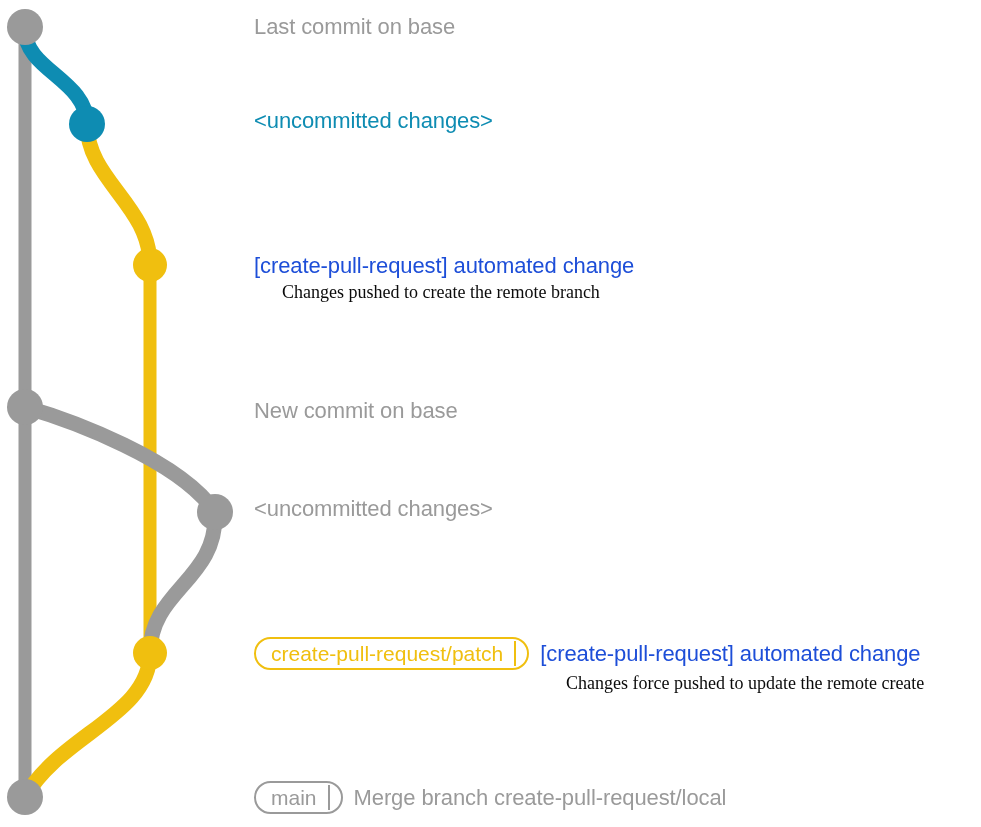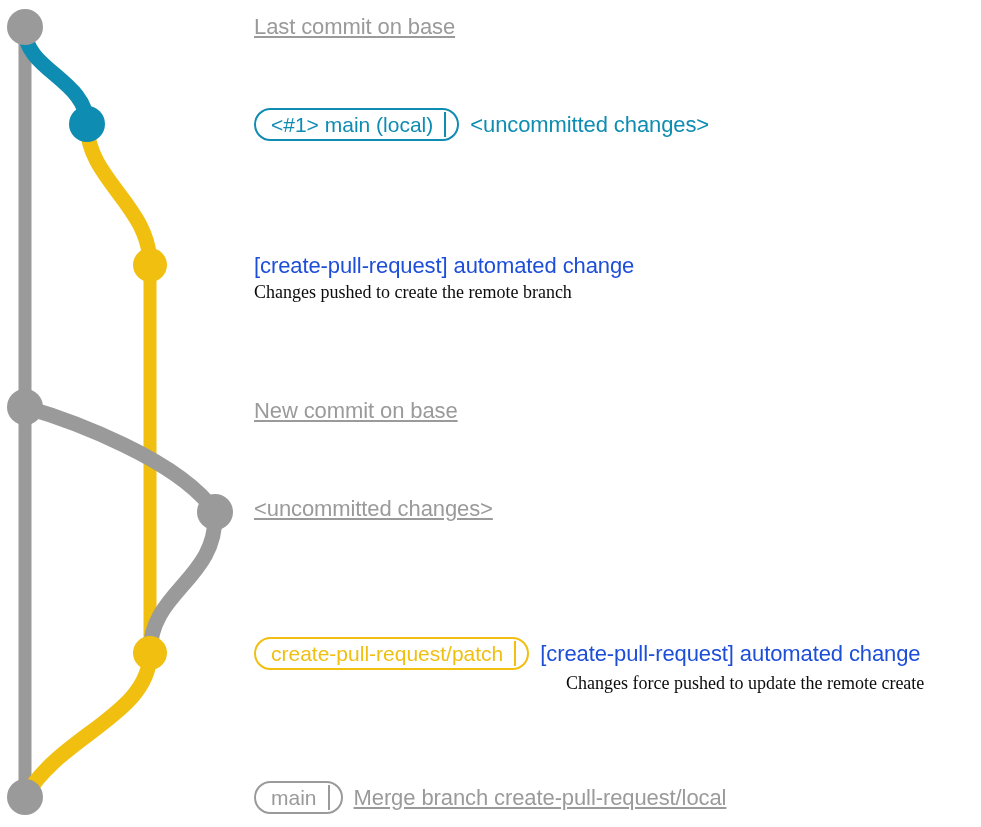--- a/index.html
+++ b/index.html
@@ -48,21 +48,21 @@
     margin-top: 3px;
   }
 
   
   .subject {
     font-family: "Liberation Sans", sans-serif;
     font-size: 22px;
     line-height: 26px;
     letter-spacing: -0.1px;
   }
-  .subject.c-gray   { color: #9a9a9a; text-decoration: underline; }
+  .subject.c-gray   { color: #9a9a9a; }
   .subject.c-blue   { color: #0e8cb2; }
   .subject.c-yellow { color: #1d4ed8; }
 
   
   .badge {
     position: relative;
     display: inline-flex;
     align-items: center;
     justify-content: center;
     box-sizing: border-box;
@@ -122,32 +122,29 @@
   </svg>
 
   <div class="row" style="top:14px; left:254px;">
     <div class="row-main">
       <span class="subject c-gray">Last commit on base</span>
     </div>
   </div>
 
   <div class="row" style="top:108px; left:254px;">
     <div class="row-main">
-      <span class="badge c-blue">
-        <span class="badge-label">&lt;#1&gt; main (local)</span>
-      </span>
       <span class="subject c-blue">&lt;uncommitted changes&gt;</span>
     </div>
   </div>
 
   <div class="row" style="top:253px; left:254px;">
     <div class="row-main">
       <span class="subject c-yellow">[create-pull-request] automated change</span>
     </div>
-    <div class="row-sub" style="margin-left:0;">Changes pushed to create the remote branch</div>
+    <div class="row-sub" style="margin-left:28px;">Changes pushed to create the remote branch</div>
   </div>
 
   <div class="row" style="top:398px; left:254px;">
     <div class="row-main">
       <span class="subject c-gray">New commit on base</span>
     </div>
   </div>
 
   <div class="row" style="top:496px; left:254px;">
     <div class="row-main">

